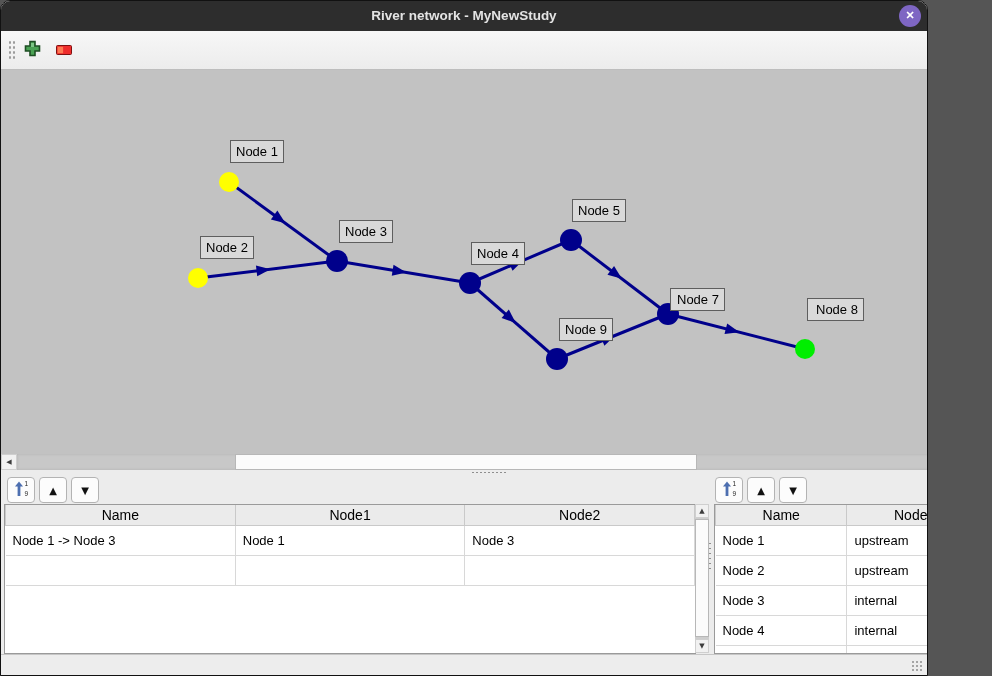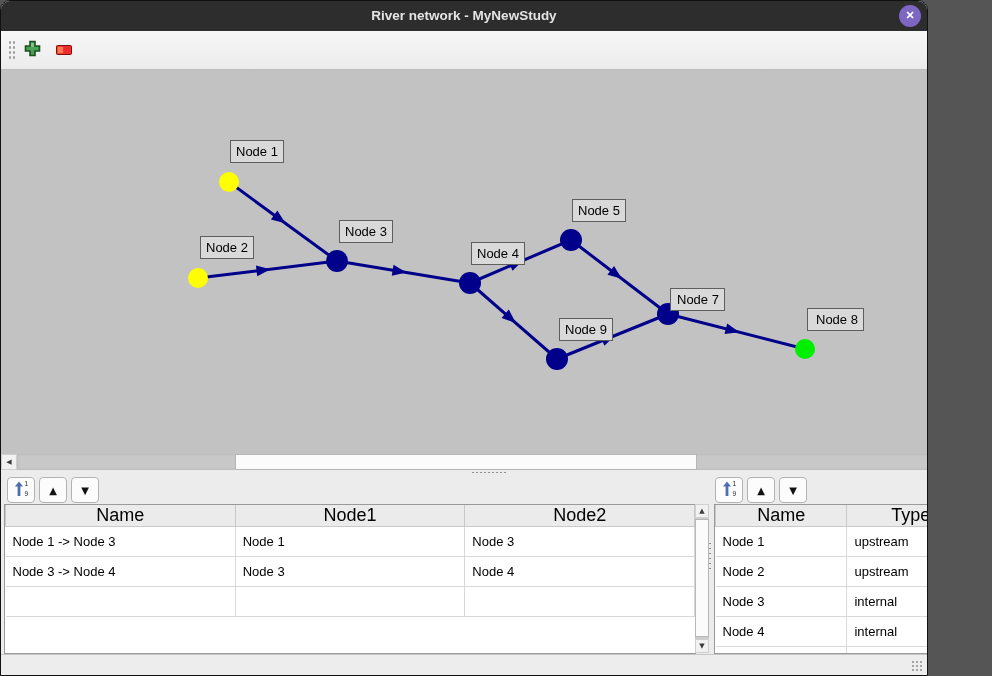--- a/index.html
+++ b/index.html
@@ -68,21 +68,21 @@
   .mini-btn {
     position:absolute; top:3px; width:28px; height:26px; background:#fcfcfc;
     border:1px solid #b3b3b3; border-radius:4px; display:flex; align-items:center;
     justify-content:center; cursor:pointer;
   }
   .mini-btn .tri { font-family:"DejaVu Sans", sans-serif; font-size:10px; color:#111; }
   .table-wrap { position:absolute; top:30px; overflow:hidden; background:#fff; border:1px solid #9a9a9a; }
   table { border-collapse:collapse; table-layout:fixed; font-size:13px; color:#000; }
   th {
     height:20px; background:#ebebeb; border:1px solid #c9c9c9; border-top:none;
-    font-weight:normal; font-size:18px; text-align:center; overflow:hidden;
+    font-weight:normal; font-size:14px; text-align:center; overflow:hidden;
   }
   td {
     height:30px; border-right:1px solid #d8d8d8; border-bottom:1px solid #d8d8d8;
     padding-left:7px; background:#fff; overflow:hidden; white-space:nowrap;
   }
   .tbl-sb { position:absolute; top:30px; width:14px; background:#cdcdcd; }
   
   .statusbar { position:absolute; top:653px; left:0; width:100%; height:22px; background:#ededed; border-top:1px solid #c6c6c6; }
   .grip {
     position:absolute; right:3px; bottom:3px; width:13px; height:13px;
@@ -150,21 +150,21 @@
         <circle cx="804" cy="279" r="10" fill="#00ee00"></circle>
       </svg>
     <div id="labels">
         <div class="node-label" style="left: 229px; top: 70px;">Node 1</div>
         <div class="node-label" style="left: 199px; top: 166px;">Node 2</div>
         <div class="node-label" style="left: 338px; top: 150px;">Node 3</div>
         <div class="node-label" style="left: 470px; top: 172px;">Node 4</div>
         <div class="node-label" style="left: 571px; top: 129px;">Node 5</div>
         <div class="node-label" style="left: 558px; top: 248px;">Node 9</div>
         <div class="node-label" style="left: 669px; top: 218px; padding-left: 6px;">Node 7</div>
-        <div class="node-label" style="left: 806px; top: 238px; padding-left: 8px;">Node 8</div>
+        <div class="node-label" style="left: 806px; top: 228px; padding-left: 8px;">Node 8</div>
       </div>
   </div>
 
   <div id="vsb">
     <div class="sb-btn" style="left:0;top:0;width:16px;height:16px;">
         <span>▲</span>
       </div>
     <div class="sb-track" style="left:0;top:16px;width:16px;height:352px;"></div>
     <div class="sb-thumb" style="left:0;top:148px;width:16px;height:219px;"></div>
     <div class="sb-btn" style="left:0;top:368px;width:16px;height:16px;">
@@ -238,25 +238,20 @@
               <th>Node2</th>
             </tr>
           </thead>
           <tbody>
             <tr>
               <td>Node 1 -&gt; Node 3</td>
               <td>Node 1</td>
               <td>Node 3</td>
             </tr>
             <tr>
-              <td>Node 3 -&gt; Node 4</td>
-              <td>Node 3</td>
-              <td>Node 4</td>
-            </tr>
-            <tr>
               <td></td>
               <td></td>
               <td></td>
             </tr>
           </tbody>
         </table>
     </div>
     <div class="tbl-sb" style="left:694px;height:149px;">
       <div class="sb-btn" style="left:0;top:0;width:14px;height:14px;">
           <span>▲</span>
@@ -271,21 +266,21 @@
 
     <div class="table-wrap" style="left:713px;width:262px;height:150px;">
       <table id="nodes-table">
           <colgroup>
             <col style="width:132px">
             <col style="width:128px">
           </colgroup>
           <thead>
             <tr>
               <th>Name</th>
-              <th>Type</th>
+              <th>Node</th>
             </tr>
           </thead>
           <tbody>
             <tr>
               <td>Node 1</td>
               <td>upstream</td>
             </tr>
             <tr>
               <td>Node 2</td>
               <td>upstream</td>

